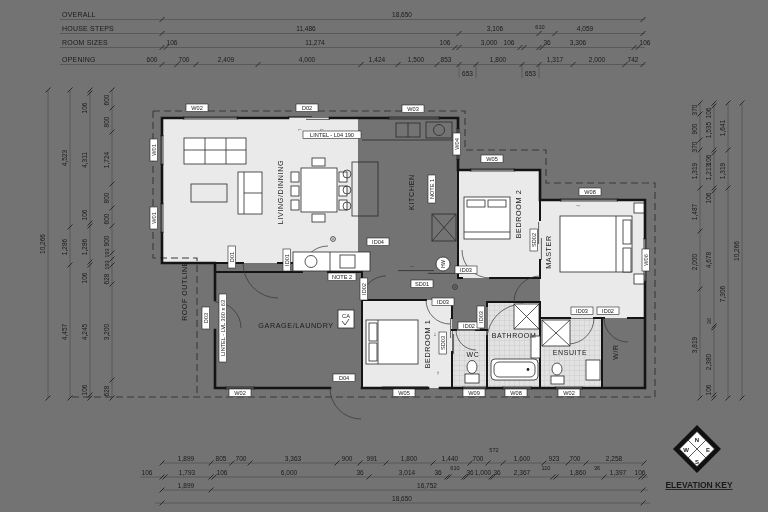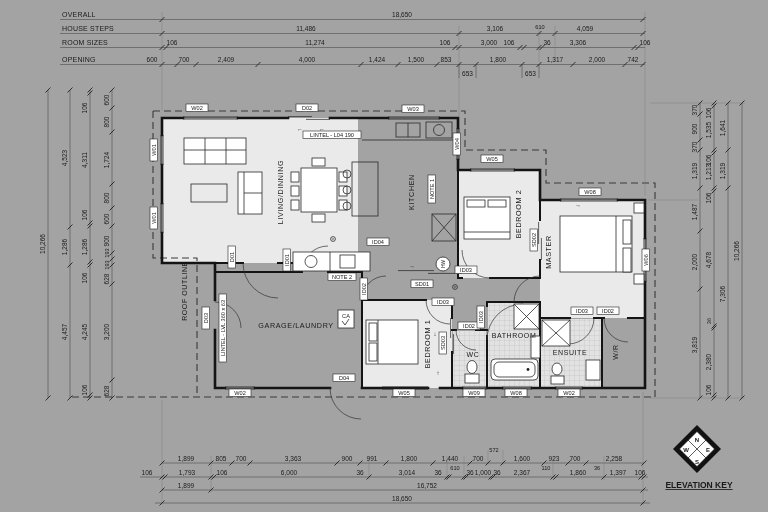--- a/index.html
+++ b/index.html
@@ -1,16 +1,16 @@
 <!DOCTYPE html>
 <html><head>
 <meta charset="utf-8">
 <style>
   html,body{margin:0;padding:0;background:#fff;}
-  .stage{width:768px;height:512px;position:relative;background:#a3a3a3;font-family:"Liberation Sans",sans-serif;}
+  .stage{width:768px;height:512px;position:relative;background:#737373;font-family:"Liberation Sans",sans-serif;}
   svg{display:block;}
   text{fill:#1a1a1a;font-family:"Liberation Sans","DejaVu Sans",sans-serif;}
   .dim{font-size:6.5px;text-anchor:middle;}
   .dimsm{font-size:5.6px;text-anchor:middle;}
   .rowlab{font-size:7px;text-anchor:start;letter-spacing:.2px;}
   .room{font-size:7px;text-anchor:middle;letter-spacing:.6px;}
   .roombig{font-size:7.2px;text-anchor:middle;letter-spacing:.6px;}
   .tagt{font-size:5.6px;text-anchor:middle;}
   .tagbox{fill:#fff;stroke:#222;stroke-width:.6;}
   .dline{stroke:#444;stroke-width:.55;fill:none;}

